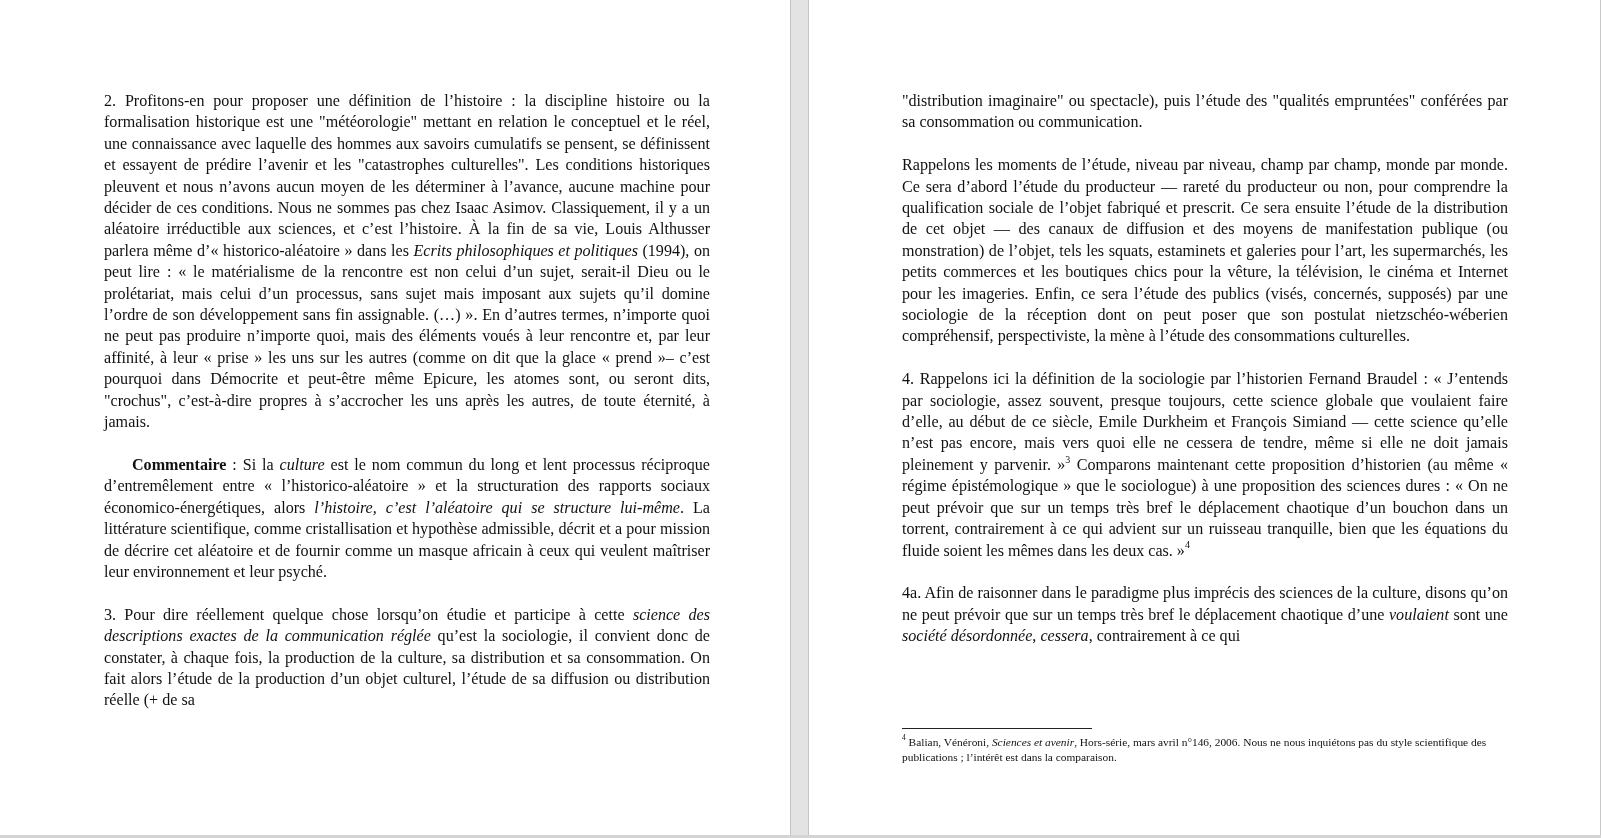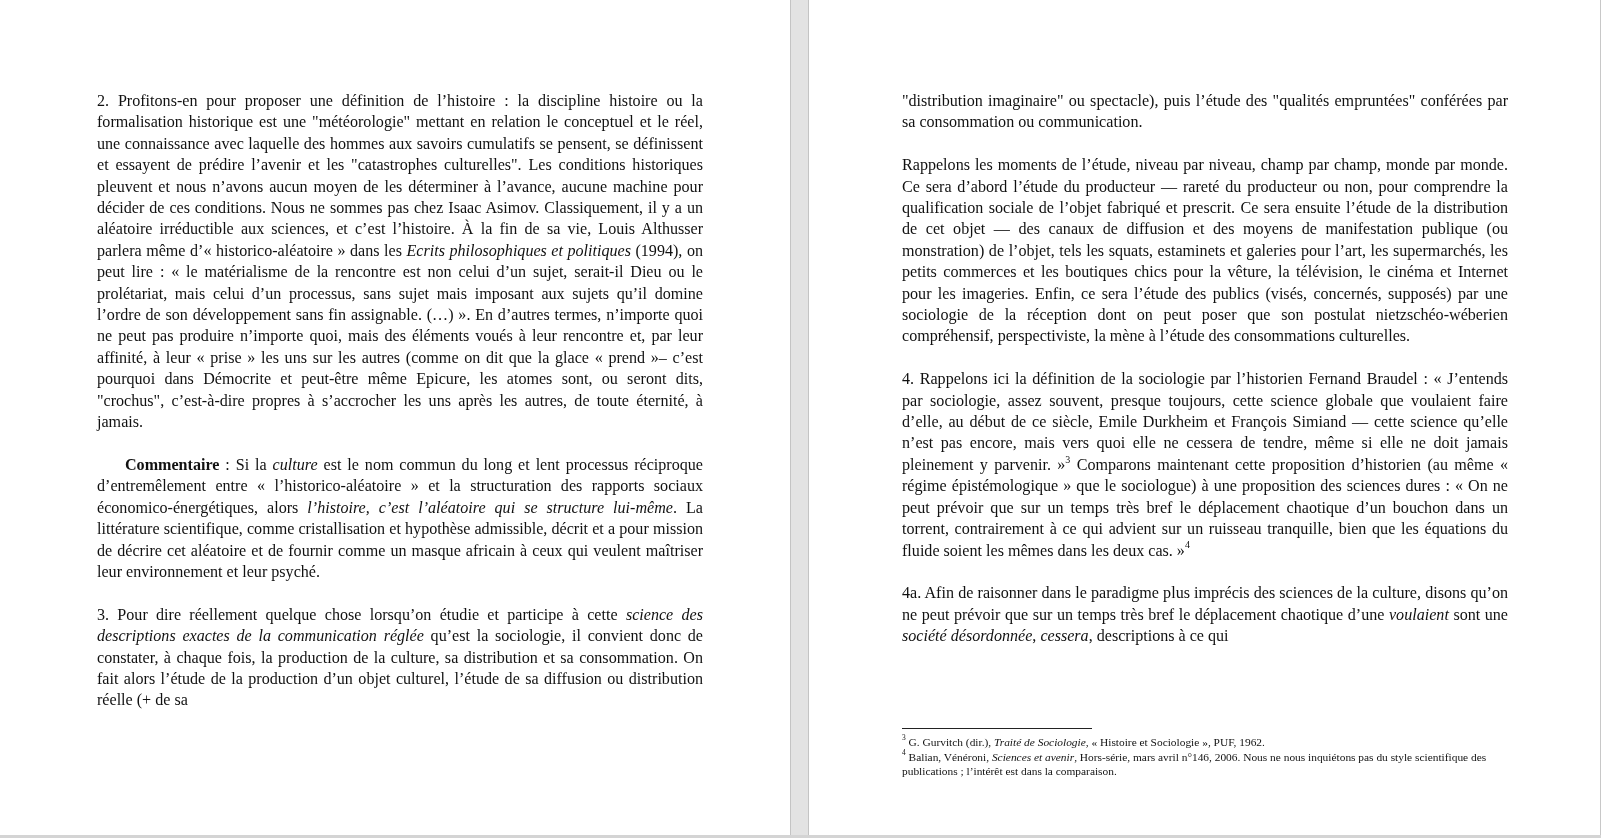--- a/index.html
+++ b/index.html
@@ -16,21 +16,21 @@
   .gutter {
     position:absolute; left:790px; top:0; width:17px; height:835px;
     background:#e3e3e3; border-left:1px solid #c4c4c4; border-right:1px solid #c4c4c4;
   }
   .bottom-edge {
     position:absolute; left:0; top:835px; width:1601px; height:3px; background:#d4d4d4;
   }
   .text {
     position:absolute; font-size:16.1px; line-height:21.4px; text-align:justify;
   }
-  #page-left .text { left:97px; top:90px; width:606px; }
+  #page-left .text { left:104px; top:90px; width:606px; }
   #page-right .text { left:93px; top:90px; width:606px; }
   p { margin:0 0 21.4px 0; }
   p.last { margin-bottom:0; }
   .b { font-weight:bold;margin-left:28px; }
   .i { font-style:italic; }
   sup { font-size:10px; line-height:0; vertical-align:super; position:relative; top:-1px; }
   .fn-rule {
     position:absolute; left:93px; top:728px; width:190px; height:0; border-top:1px solid #222;
   }
   .footnotes {
@@ -50,22 +50,21 @@
   </div>
 </div>
 
 <div class="gutter"></div>
 
 <div class="page" id="page-right">
   <div class="text">
     <p><span>"distribution imaginaire" ou spectacle), puis l’étude des "qualités empruntées" conférées par sa consommation ou communication.</span></p>
     <p><span>Rappelons les moments de l’étude, niveau par niveau, champ par champ, monde par monde. Ce sera d’abord l’étude du producteur — rareté du producteur ou non, pour comprendre la qualification sociale de l’objet fabriqué et prescrit. Ce sera ensuite l’étude de la distribution de cet objet — des canaux de diffusion et des moyens de manifestation publique (ou monstration) de l’objet, tels les squats, estaminets et galeries pour l’art, les supermarchés, les petits commerces et les boutiques chics pour la vêture, la télévision, le cinéma et Internet pour les imageries. Enfin, ce sera l’étude des publics (visés, concernés, supposés) par une sociologie de la réception dont on peut poser que son postulat nietzschéo-wéberien compréhensif, perspectiviste, la mène à l’étude des consommations culturelles.</span></p>
     <p><span>4. Rappelons ici la définition de la sociologie par l’historien Fernand Braudel : « J’entends par sociologie, assez souvent, presque toujours, cette science globale que voulaient faire d’elle, au début de ce siècle, Emile Durkheim et François Simiand — cette science qu’elle n’est pas encore, mais vers quoi elle ne cessera de tendre, même si elle ne doit jamais pleinement y parvenir. »</span><sup>3</sup><span> Comparons maintenant cette proposition d’historien (au même « régime épistémologique » que le sociologue) à une proposition des sciences dures : « On ne peut prévoir que sur un temps très bref le déplacement chaotique d’un bouchon dans un torrent, contrairement à ce qui advient sur un ruisseau tranquille, bien que les équations du fluide soient les mêmes dans les deux cas. »</span><sup>4</sup></p>
-    <p class="last"><span>4a. Afin de raisonner dans le paradigme plus imprécis des sciences de la culture, disons qu’on ne peut prévoir que sur un temps très bref le déplacement chaotique d’une </span><span class="i">voulaient</span><span> sont une </span><span class="i">société désordonnée</span><span>, </span><span class="i">cessera</span><span>, descriptions à ce qui</span></p>
+    <p class="last"><span>4a. Afin de raisonner dans le paradigme plus imprécis des sciences de la culture, disons qu’on ne peut prévoir que sur un temps très bref le déplacement chaotique d’une </span><span class="i">voulaient</span><span> sont une </span><span class="i">société désordonnée</span><span>, </span><span class="i">cessera</span><span>, contrairement à ce qui</span></p>
   </div>
   <div class="fn-rule"></div>
   <div class="footnotes">
-    <div><sup>3</sup><span><span> G. Gurvitch (dir.), </span><span class="i">Traité de Sociologie</span><span>, « Histoire et Sociologie », PUF, 1962.</span></span></div>
     <div><sup>4</sup><span><span> Balian, Vénéroni, </span><span class="i">Sciences et avenir</span><span>, Hors-série, mars avril n°146, 2006. Nous ne nous inquiétons pas du style scientifique des publications ; l’intérêt est dans la comparaison.</span></span></div>
   </div>
 </div>
 
 <div class="bottom-edge"></div>
 
 </body></html>

